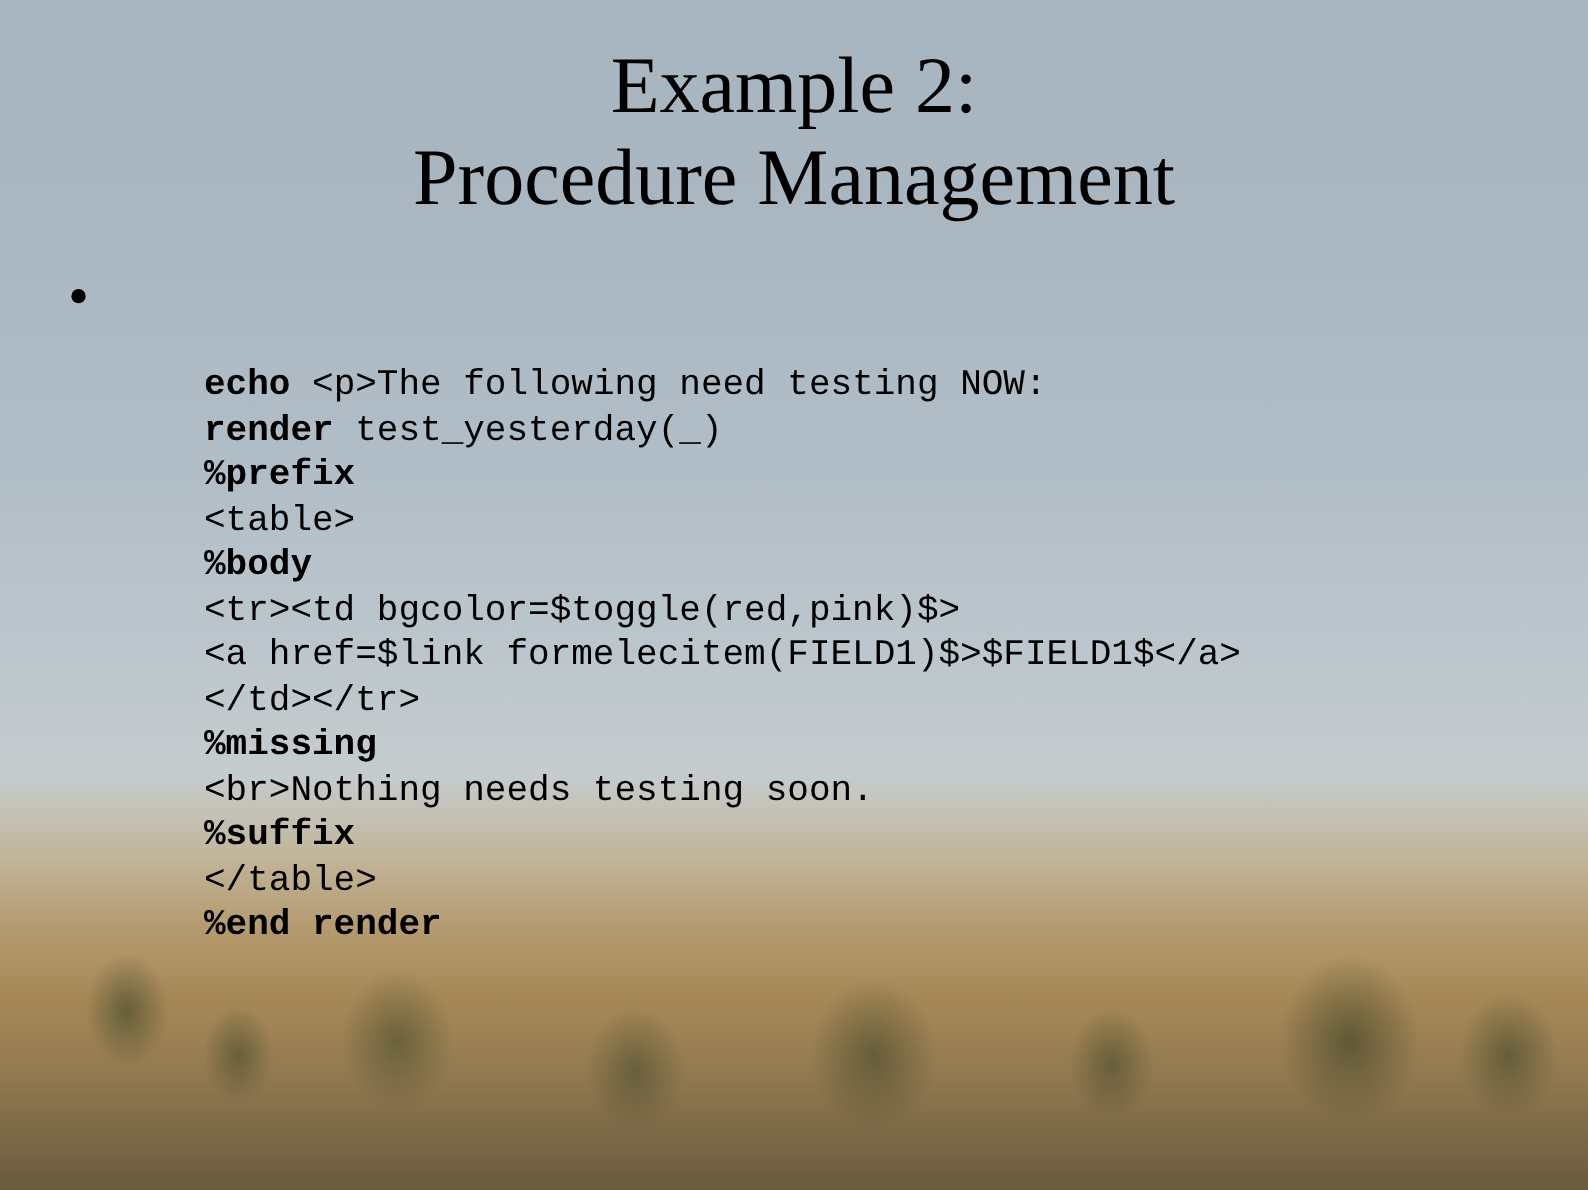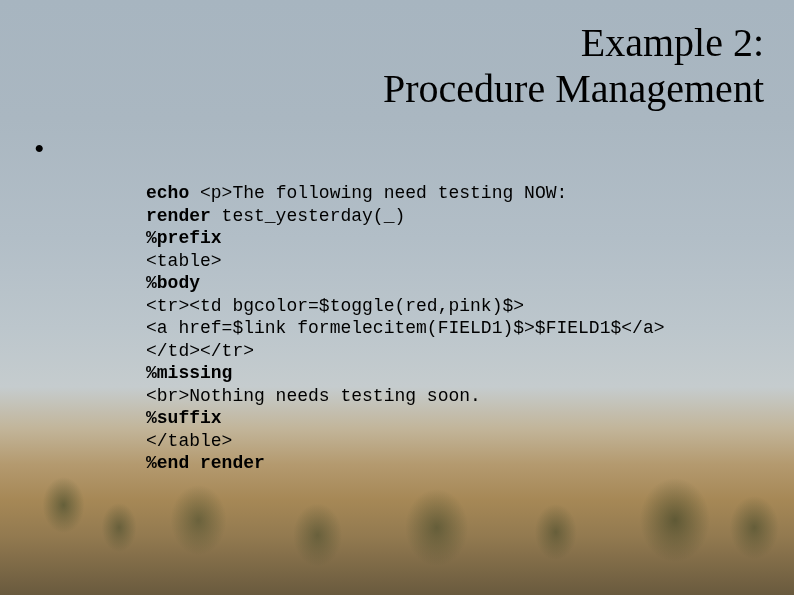--- a/index.html
+++ b/index.html
@@ -41,42 +41,42 @@
     radial-gradient(ellipse 50px 60px at 85% 50%, rgba(55,63,34,0.6), transparent 70%),
     radial-gradient(ellipse 35px 45px at 95% 55%, rgba(60,68,38,0.55), transparent 70%);
 }
 .content {
   position: relative;
   z-index: 1;
   padding: 20px 30px;
   color: #000;
 }
 .title {
-  text-align: right;
+  text-align: center;
   font-size: 40px;
   font-weight: normal;
   line-height: 1.15;
   margin-bottom: 20px;
 }
 .bullet-row {
   display: flex;
   align-items: baseline;
   font-size: 30px;
   margin-bottom: 16px;
   margin-left: 4px;
 }
 .bullet {
   margin-right: 14px;
 }
 .code {
   font-family: "Courier New", Courier, monospace;
   font-size: 18px;
   line-height: 1.25;
   white-space: pre;
-  margin-left: 116px;
+  margin-left: 72px;
 }
 .code b { font-weight: bold; }
 </style>
 </head>
 <body>
 
 <div class="bg"></div>
 <div class="vegetation"></div>
 
 <div class="content">

